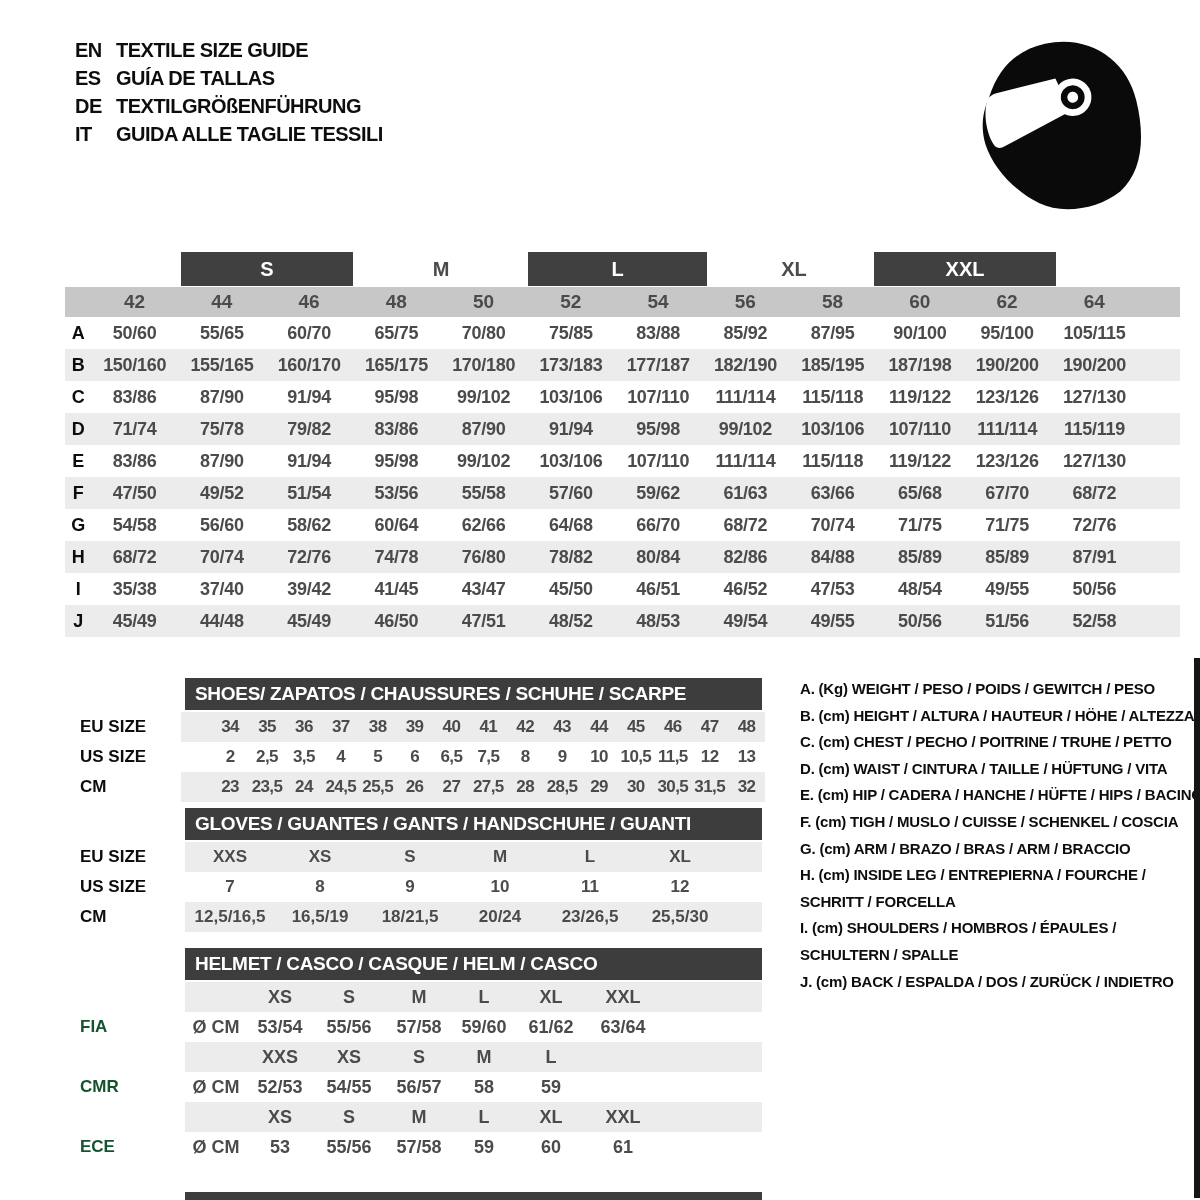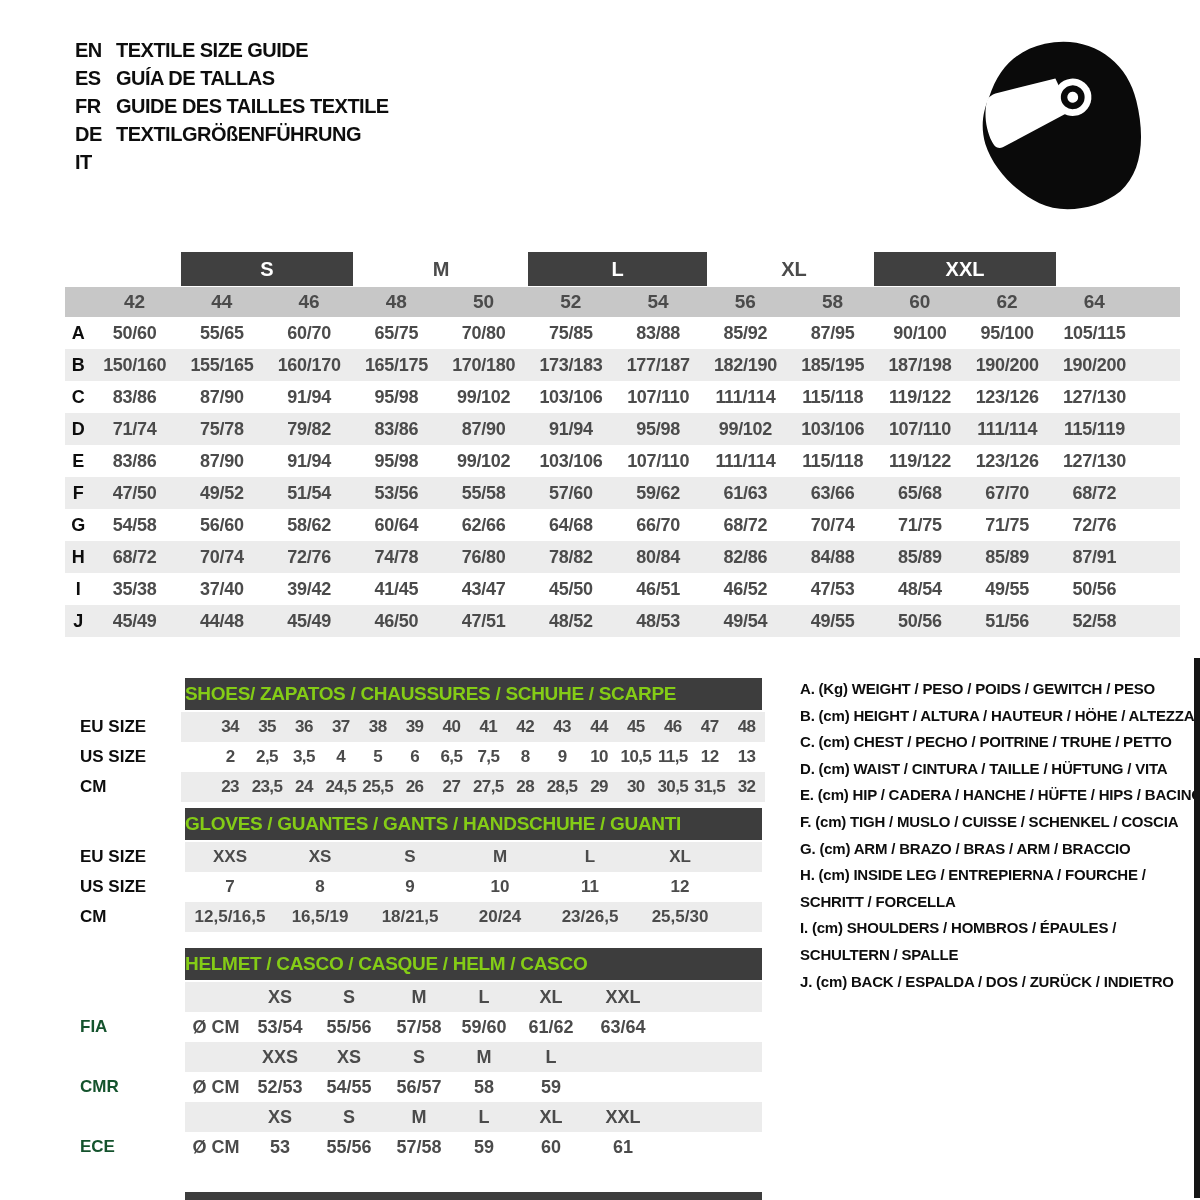--- a/index.html
+++ b/index.html
@@ -29,22 +29,22 @@
         height:32px;align-items:center;text-align:center;font-size:18px;font-weight:bold;color:#4b4b4b;
         letter-spacing:-0.3px;}
   .srow.alt{background:#ececec;}
   .slabel{color:#0d0d0d;}
 
   
   .lower-table{position:absolute;left:65px;width:700px;}
   #shoes-table{top:678px;}
   #gloves-table{top:808px;}
   #helmet-table{top:948px;}
-  .sec-bar{margin-left:120px;width:577px;height:32px;background:#3d3d3d;color:#84cc16;
-           font-size:19px;font-weight:bold;line-height:32px;box-sizing:border-box;
+  .sec-bar{margin-left:120px;width:577px;height:32px;background:#3d3d3d;color:#ffffff;
+           font-size:19px;font-weight:bold;line-height:32px;padding-left:10px;box-sizing:border-box;
            letter-spacing:-0.3px;white-space:nowrap;}
   .trows{margin-top:2px;}
   .trow{display:flex;height:30px;}
   .tlabel{width:120px;display:flex;align-items:center;padding-left:15px;box-sizing:border-box;
           font-size:17px;font-weight:bold;color:#0d0d0d;white-space:nowrap;}
   .tbody-grid{width:577px;display:grid;align-items:center;text-align:center;
               font-size:17px;font-weight:bold;color:#4b4b4b;}
   .cols15{grid-template-columns:repeat(15,1fr);letter-spacing:-0.6px;padding-left:31px;}
   .cols6{grid-template-columns:repeat(6,90px);}
   .gray{background:#ececec;}
@@ -73,29 +73,26 @@
   <div id="lang-list">
       <div class="lang-row">
         <span class="lang-code">EN</span>
         <span class="lang-title">TEXTILE SIZE GUIDE</span>
       </div>
       <div class="lang-row">
         <span class="lang-code">ES</span>
         <span class="lang-title">GUÍA DE TALLAS</span>
       </div>
       <div class="lang-row">
-        <span class="lang-code">FR</span>
-        <span class="lang-title">GUIDE DES TAILLES TEXTILE</span>
-      </div>
-      <div class="lang-row">
         <span class="lang-code">DE</span>
         <span class="lang-title">TEXTILGRÖßENFÜHRUNG</span>
       </div>
       <div class="lang-row">
         <span class="lang-code">IT</span>
+        <span class="lang-title">GUIDA ALLE TAGLIE TESSILI</span>
       </div>
     </div>
 
   <svg id="helmet-logo" viewBox="0 0 100 100" preserveAspectRatio="xMidYMid meet">
     <g transform="rotate(-6 50 50)">
       <path fill="#0a0a0a" d="M46 3 C72 0 93 17 96 42 C99 64 95 84 81 94 C67 103 46 104 33 96
                C20 88 8 73 5 58 C3 47 6 38 10 31 C18 13 30 5 46 3 Z"></path>
       <path fill="#ffffff" d="M9 32 C6 39 6 49 9 57 C10 60 12 62 15 61 L57 44 L50 24 L14 29
                C12 29.5 10 30.5 9 32 Z"></path>
       <circle cx="59" cy="36" r="11" fill="#ffffff"></circle>

